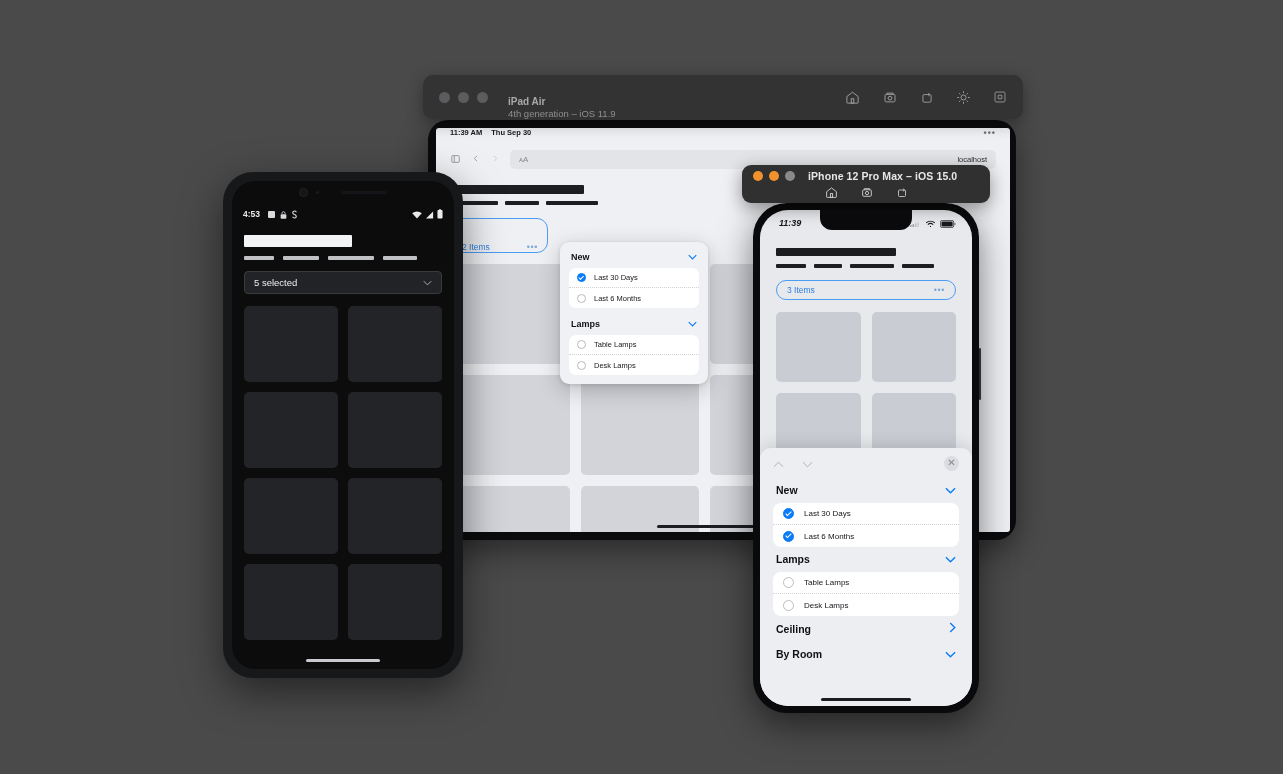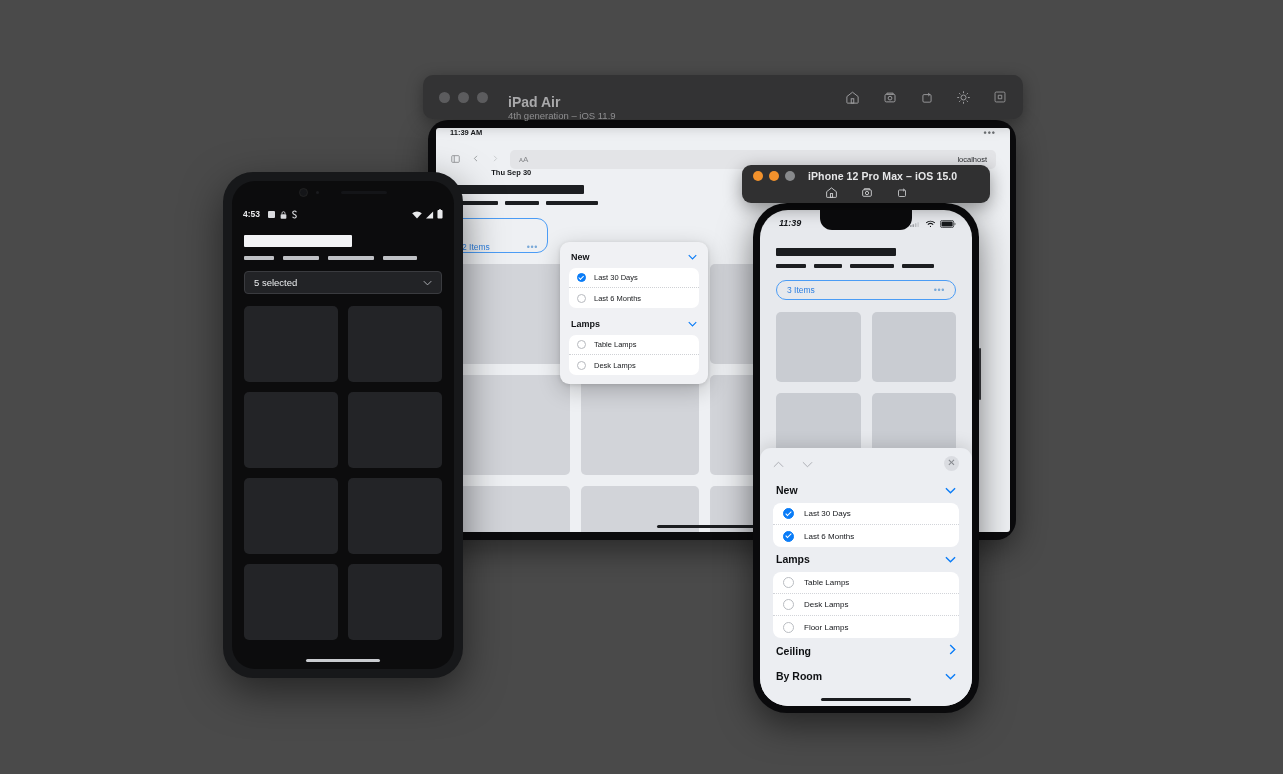--- a/index.html
+++ b/index.html
@@ -15,21 +15,21 @@
   .ipad-window { position: absolute; left: 423px; top: 75px; width: 600px; }
   .ipad-titlebar {
     height: 44px; background: #333334; border-radius: 10px;
     display: flex; align-items: center; padding: 0 16px;
     box-shadow: 0 4px 16px rgba(0,0,0,.35);
     position: relative; z-index: 5;
   }
   .tl-dots { display: flex; gap: 8px; margin-right: 20px; }
   .tl-dot { width: 11px; height: 11px; border-radius: 50%; background: #5c5c5e; }
   .ipad-titletext { line-height: 1.15; }
-  .ipad-titletext .t1 { font-size: 14px; font-weight: bold; color: #a9a9ab; margin-top: 22px; }
+  .ipad-titletext .t1 { font-size: 10px; font-weight: bold; color: #a9a9ab; margin-top: 22px; }
   .ipad-titletext .t2 { font-size: 9.5px; color: #8e8e90; margin-top: 1px; }
   .ipad-tools { margin-left: auto; display: flex; gap: 22px; align-items: center; }
   .ipad-tools svg { display: block; }
 
   .ipad-body {
     position: absolute; left: 5px; top: 45px;
     width: 588px; height: 420px;
     background: #0b0b0d; border-radius: 20px;
     padding: 8px 6px 8px 8px;
     box-shadow: 0 10px 30px rgba(0,0,0,.45);
@@ -43,21 +43,21 @@
   }
   .orange-bar {
     position: absolute; left: 0px; top: 210px; width: 4px; height: 42px;
     background: #f07326; border-radius: 2px; z-index: 30;
   }
   .ipad-statusbar {
     height: 17px; display: flex; align-items: flex-start;
     padding: 0 14px; font-size: 7.5px; color: #16181b; font-weight: bold;
     flex: 0 0 auto;
   }
-  .ipad-statusbar .date { margin-left: 9px; font-weight: bold; margin-top: 40px; }
+  .ipad-statusbar .date { margin-left: 9px; font-weight: bold; }
   .ipad-statusbar .dots { margin-left: auto; letter-spacing: 1px; color: #6d7073; font-size: 9px; }
   .ipad-safaribar {
     height: 28px; display: flex; align-items: center; gap: 11px;
     padding: 0 14px; flex: 0 0 auto; justify-content: space-between;
   }
   .sb-icon { opacity: .62; display: block; }
   .sb-icon.dim { opacity: .28; }
   .ipad-urlbar {
     flex: 1; height: 19px; background: #e3e4e7; border-radius: 5px;
     display: flex; align-items: center; padding: 0 9px;
@@ -507,24 +507,20 @@
             </div>
             <div class="sh-group">
               <div class="sh-row">
                 <span class="sh-radio"></span>
                 <span>Table Lamps</span>
               </div>
               <div class="sh-row">
                 <span class="sh-radio"></span>
                 <span>Desk Lamps</span>
               </div>
-              <div class="sh-row">
-                <span class="sh-radio"></span>
-                <span>Floor Lamps</span>
-              </div>
             </div>
 
             <div class="sh-sec-head">
               <span>Ceiling</span>
               <span><svg width="7" height="11" viewBox="0 0 14 24" fill="none" stroke="#0a7cf7" stroke-width="3">
                     <path d="M2 2l10 10L2 22"></path>
                   </svg></span>
             </div>
 
             <div class="sh-sec-head">

